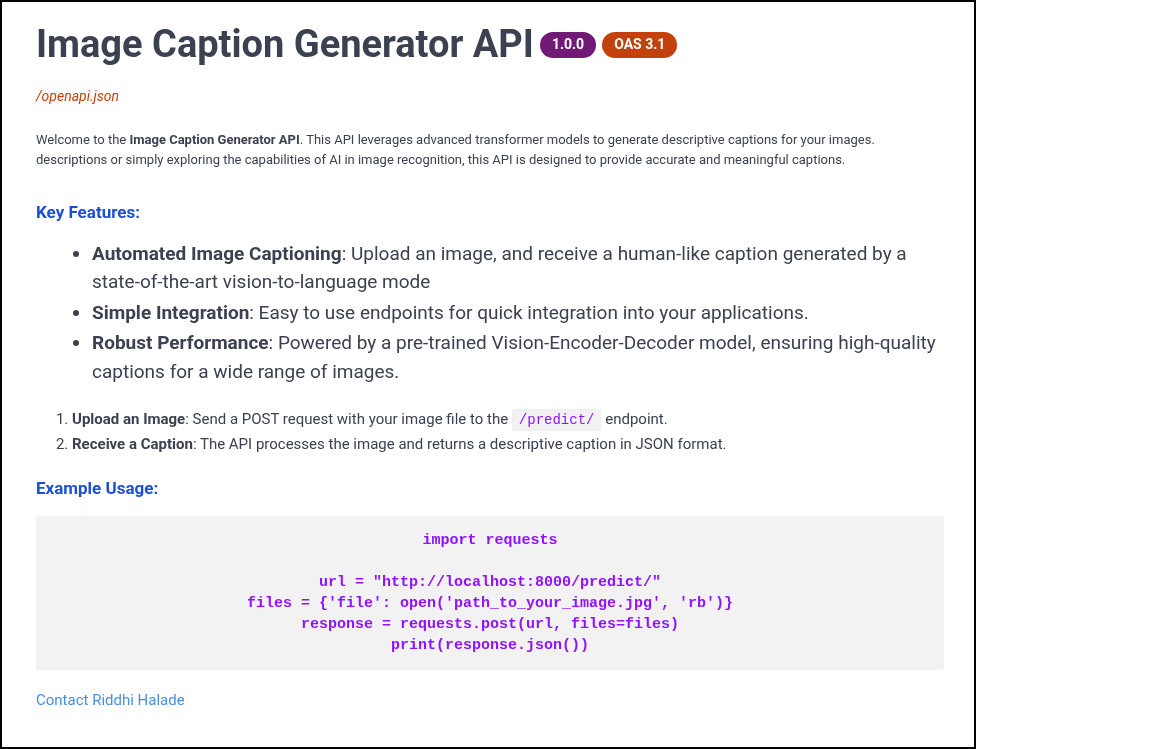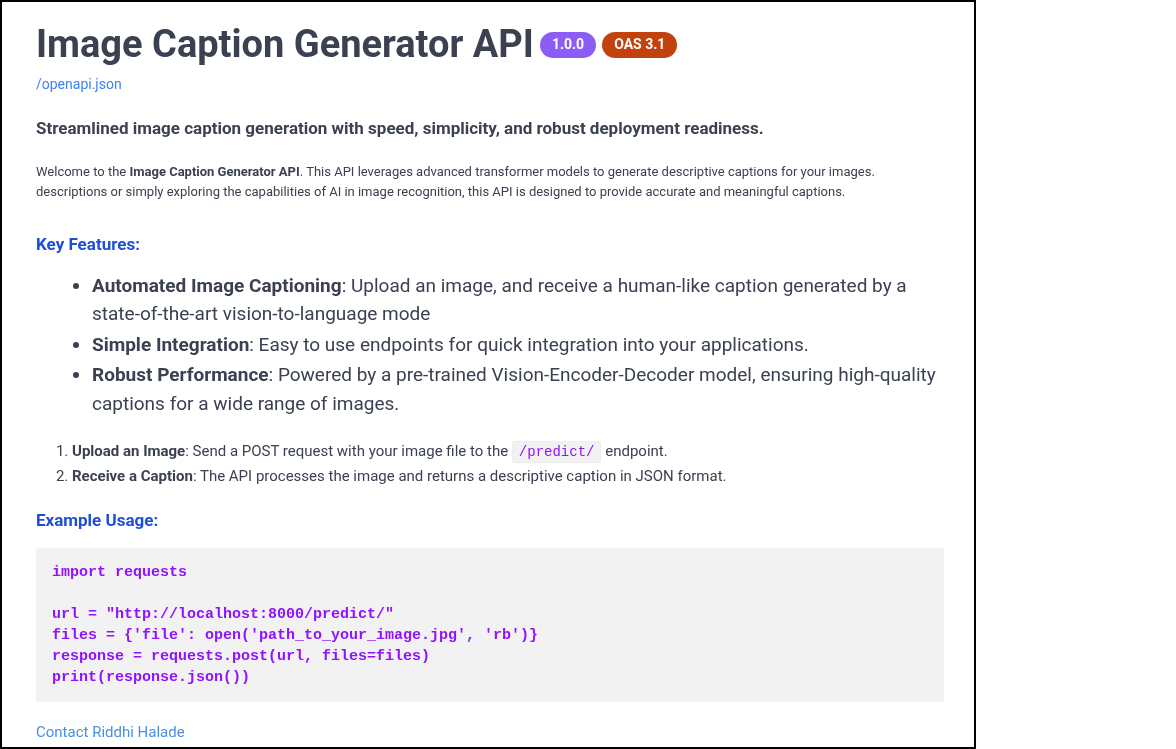--- a/index.html
+++ b/index.html
@@ -35,29 +35,30 @@
   .badge {
     display: inline-block;
     border-radius: 14px;
     padding: 3px 12px;
     font-size: 14px;
     font-weight: 700;
     color: #fff;
     vertical-align: super;
     line-height: 1.4;
   }
-  .badge-version { background: #8b5cf6; }
+  .badge-version { background: #701a75; }
   .badge-oas { background: #c2410c; }
   .spec-link {
     display: block;
-    margin-top: 8px;
+    margin-top: 20px;
     margin-bottom: 26px;
     font-size: 14px;
-    color: #3b82f6;
+    color: #c2410c;
     text-decoration: none;
+    font-style: italic;
   }
   .tagline {
     font-size: 17px;
     font-weight: 700;
     color: #3b4151;
     margin-bottom: 24px;
   }
   .intro-para {
     font-size: 13px;
     color: #3b4151;
@@ -112,20 +113,21 @@
     margin-top: 6px;
     margin-bottom: 20px;
     border-radius: 3px;
     font-family: Consolas, "Courier New", monospace;
     font-size: 15px;
     line-height: 1.4;
     color: #9012fe;
     overflow: auto;
     white-space: pre;
     font-weight: 600;
+    text-align: center;
   }
   .contact-link {
     font-size: 15px;
     color: #4990e2;
     text-decoration: none;
   }
 </style>
 </head>
 <body>
 
@@ -133,21 +135,20 @@
   <div class="content">
 
     <div class="title-row">
       <h1 class="page-title">Image Caption Generator API</h1>
       <span class="badge badge-version">1.0.0</span>
       <span class="badge badge-oas">OAS 3.1</span>
     </div>
 
     <a href="#" class="spec-link">/openapi.json</a>
 
-    <p class="tagline">Streamlined image caption generation with speed, simplicity, and robust deployment readiness.</p>
 
     <p class="intro-para">
       <span>Welcome to the </span><span class="b">Image Caption Generator API</span><span>. This API leverages advanced transformer models to generate descriptive captions for your images.</span><br>
       <span>descriptions or simply exploring the capabilities of AI in image recognition, this API is designed to provide accurate and meaningful captions.</span>
     </p>
 
     <h3 class="section-h">Key Features:</h3>
     <ul class="features">
       <li><span class="b">Automated Image Captioning</span><span>: Upload an image, and receive a human-like caption generated by a state-of-the-art vision-to-language mode</span></li>
       <li><span class="b">Simple Integration</span><span>: Easy to use endpoints for quick integration into your applications.</span></li>

